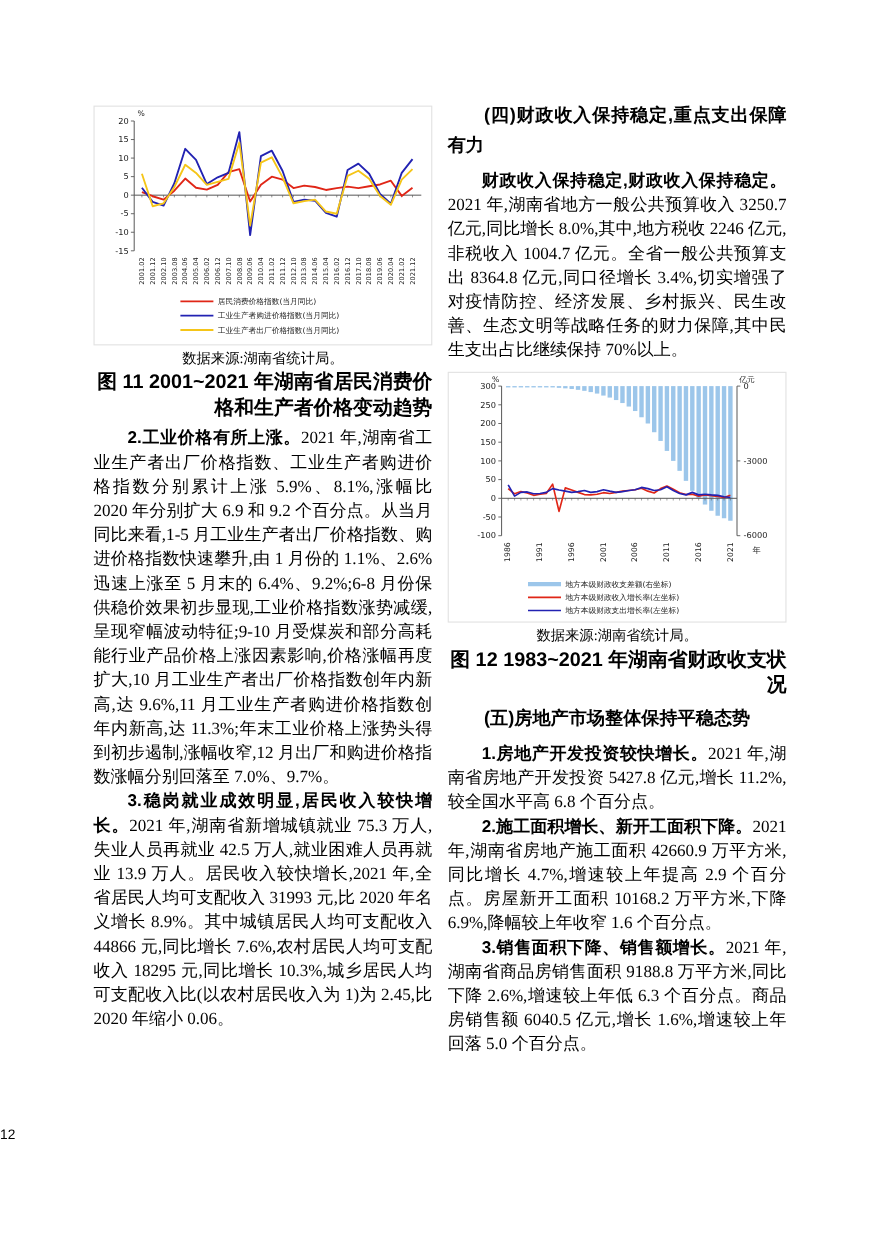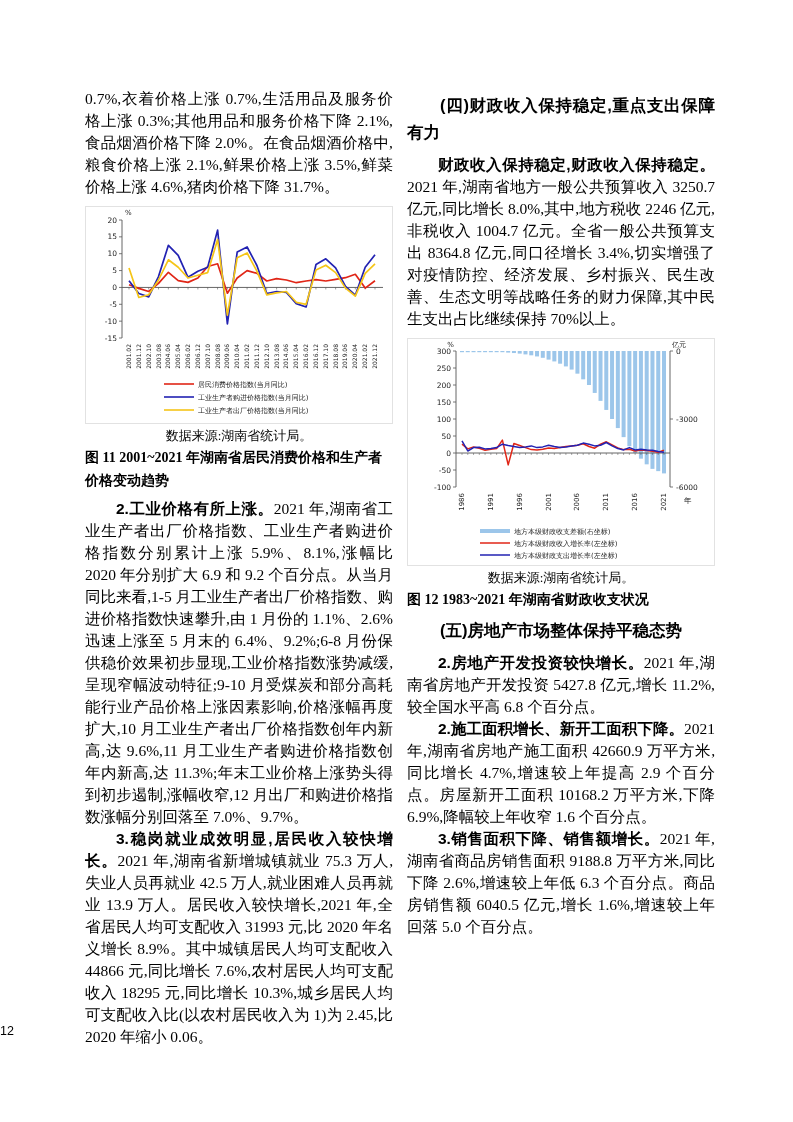--- a/index.html
+++ b/index.html
@@ -9,32 +9,31 @@
   .col-left{left:85px;}
   .col-right{left:407px;}
   p{margin:0;}
   .indent{text-indent:2em;}
   b.lead{font-family:"Liberation Sans","DejaVu Sans",sans-serif;font-weight:bold;}
   .sec-heading{font-family:"Liberation Sans","DejaVu Sans",sans-serif;font-weight:bold;
                font-size:16.5px;line-height:27px;text-indent:2em;margin:4px 0 8px 0;text-align:justify;}
   .figure{border:1px solid #e2e2e2;margin:8px 0 2px 0;background:#fff;}
   .figure svg{display:block;}
   .source{font-size:13px;line-height:17px;margin:3px 0 2px 0;text-align:center;}
-  .caption{font-family:Liberation Serif, serif;font-weight:bold;
-           font-size:14px;line-height:23px;text-align:left;margin:2px 0 6px 0;}
+  .caption{font-family:Liberation Sans, sans-serif;font-weight:bold;
+           font-size:18px;line-height:23px;text-align:right;margin:2px 0 6px 0;}
   .page-number{position:absolute;left:0;width:100%;top:1024px;
                font-size:12.5px;font-family:"Liberation Sans","DejaVu Sans",sans-serif;}
 </style>
 </head>
 <body>
 
 <div class="page">
 
   <div class="col col-left">
-    <p>0.7%,衣着价格上涨 0.7%,生活用品及服务价格上涨 0.3%;其他用品和服务价格下降 2.1%,食品烟酒价格下降 2.0%。在食品烟酒价格中,粮食价格上涨 2.1%,鲜果价格上涨 3.5%,鲜菜价格上涨 4.6%,猪肉价格下降 31.7%。</p>
 
     <div class="figure">
       <svg width="303" height="216">
           <text x="39" y="8" font-size="7" fill="#222" font-family="&quot;DejaVu Sans&quot;,sans-serif">%</text>
           <line x1="36" y1="13" x2="36" y2="131" stroke="#555" stroke-width="0.9"></line>
           <line x1="33" y1="13" x2="36" y2="13" stroke="#555" stroke-width="0.8"></line>
           <text x="31" y="15.5" text-anchor="end" font-size="7.5" fill="#222" font-family="&quot;DejaVu Sans&quot;,sans-serif">20</text>
           <line x1="33" y1="29.857142857142858" x2="36" y2="29.857142857142858" stroke="#555" stroke-width="0.8"></line>
           <text x="31" y="32.35714285714286" text-anchor="end" font-size="7.5" fill="#222" font-family="&quot;DejaVu Sans&quot;,sans-serif">15</text>
           <line x1="33" y1="46.714285714285715" x2="36" y2="46.714285714285715" stroke="#555" stroke-width="0.8"></line>
@@ -246,21 +245,21 @@
           <text x="106" y="206.5" font-size="7" fill="#222" font-family="&quot;DejaVu Sans&quot;,sans-serif">地方本级财政收入增长率(左坐标)</text>
           <line x1="72" y1="216" x2="102" y2="216" stroke="#2222b2" stroke-width="1.5"></line>
           <text x="106" y="218.5" font-size="7" fill="#222" font-family="&quot;DejaVu Sans&quot;,sans-serif">地方本级财政支出增长率(左坐标)</text>
         </svg>
     </div>
     <p class="source">数据来源:湖南省统计局。</p>
     <p class="caption">图 12 1983~2021 年湖南省财政收支状况</p>
 
     <p class="sec-heading">(五)房地产市场整体保持平稳态势</p>
 
-    <p class="indent"><b class="lead">2.房地产开发投资较快增长。</b><span>2021 年,湖南省房地产开发投资 5427.8 亿元,增长 11.2%,较全国水平高 6.8 个百分点。</span></p>
+    <p class="indent"><b class="lead">1.房地产开发投资较快增长。</b><span>2021 年,湖南省房地产开发投资 5427.8 亿元,增长 11.2%,较全国水平高 6.8 个百分点。</span></p>
 
     <p class="indent"><b class="lead">2.施工面积增长、新开工面积下降。</b><span>2021 年,湖南省房地产施工面积 42660.9 万平方米,同比增长 4.7%,增速较上年提高 2.9 个百分点。房屋新开工面积 10168.2 万平方米,下降 6.9%,降幅较上年收窄 1.6 个百分点。</span></p>
 
     <p class="indent"><b class="lead">3.销售面积下降、销售额增长。</b><span>2021 年,湖南省商品房销售面积 9188.8 万平方米,同比下降 2.6%,增速较上年低 6.3 个百分点。商品房销售额 6040.5 亿元,增长 1.6%,增速较上年回落 5.0 个百分点。</span></p>
   </div>
 
   <div class="page-number">12</div>
 </div>
 
 </body></html>

